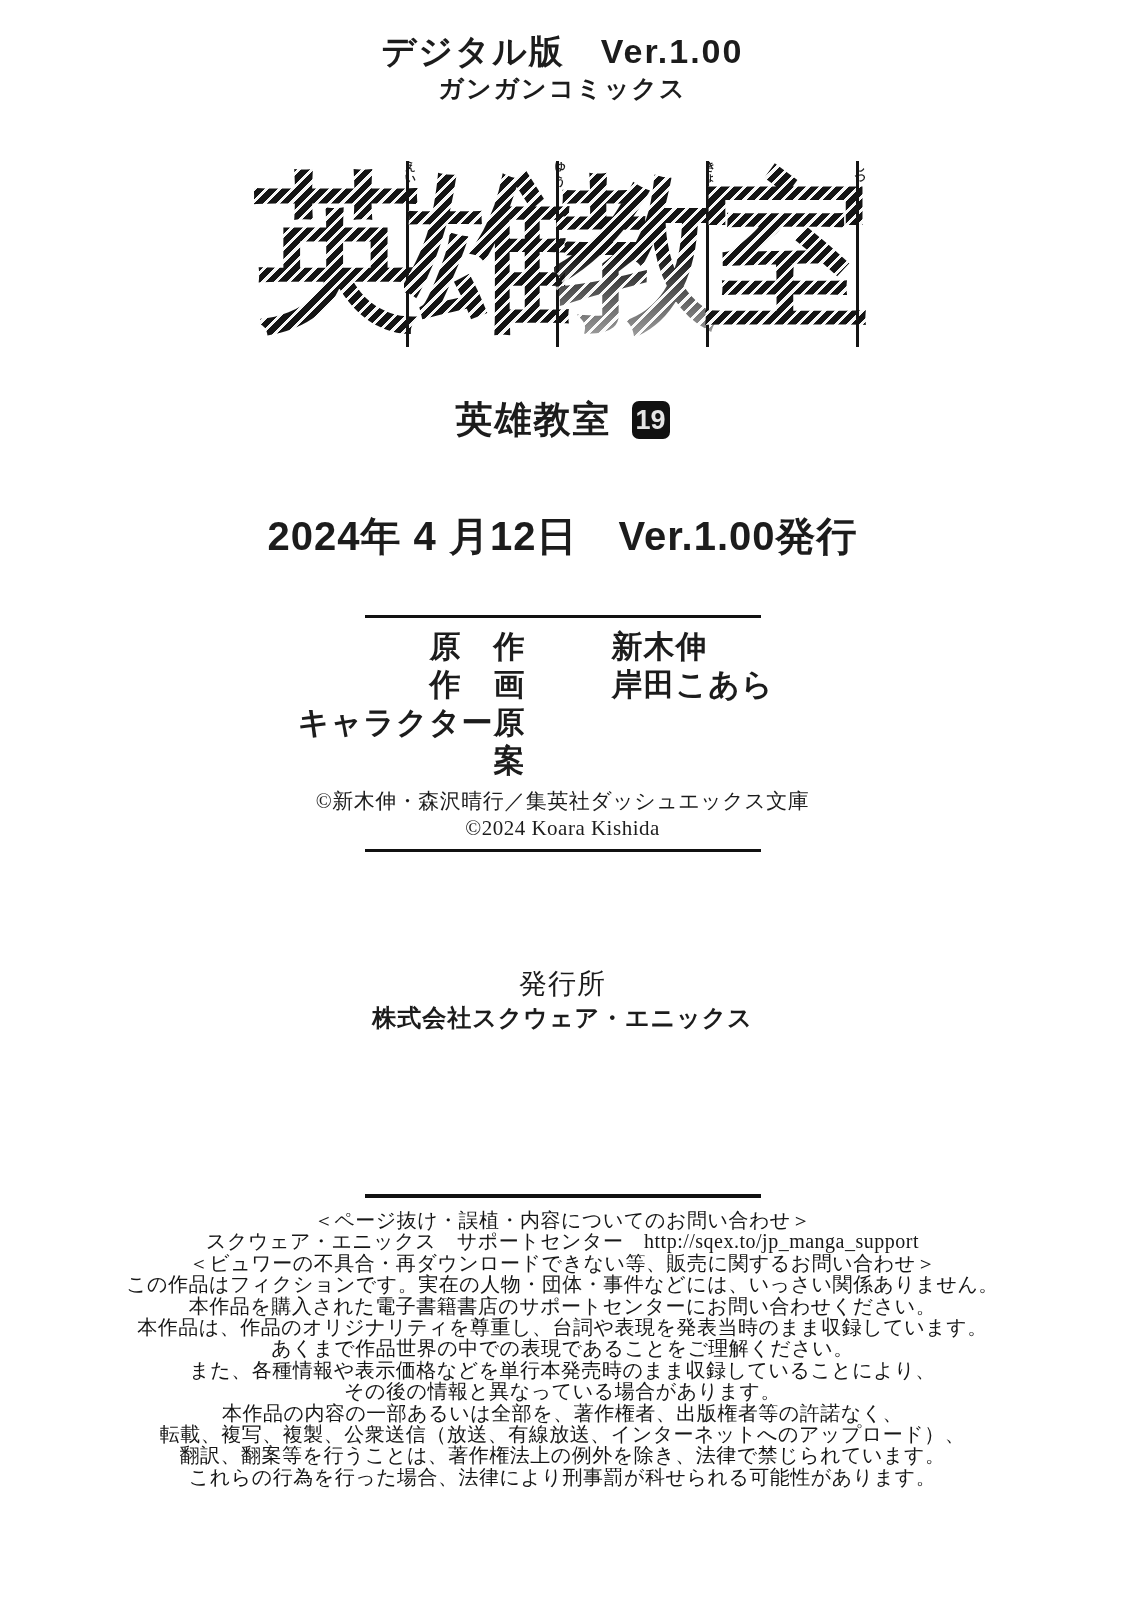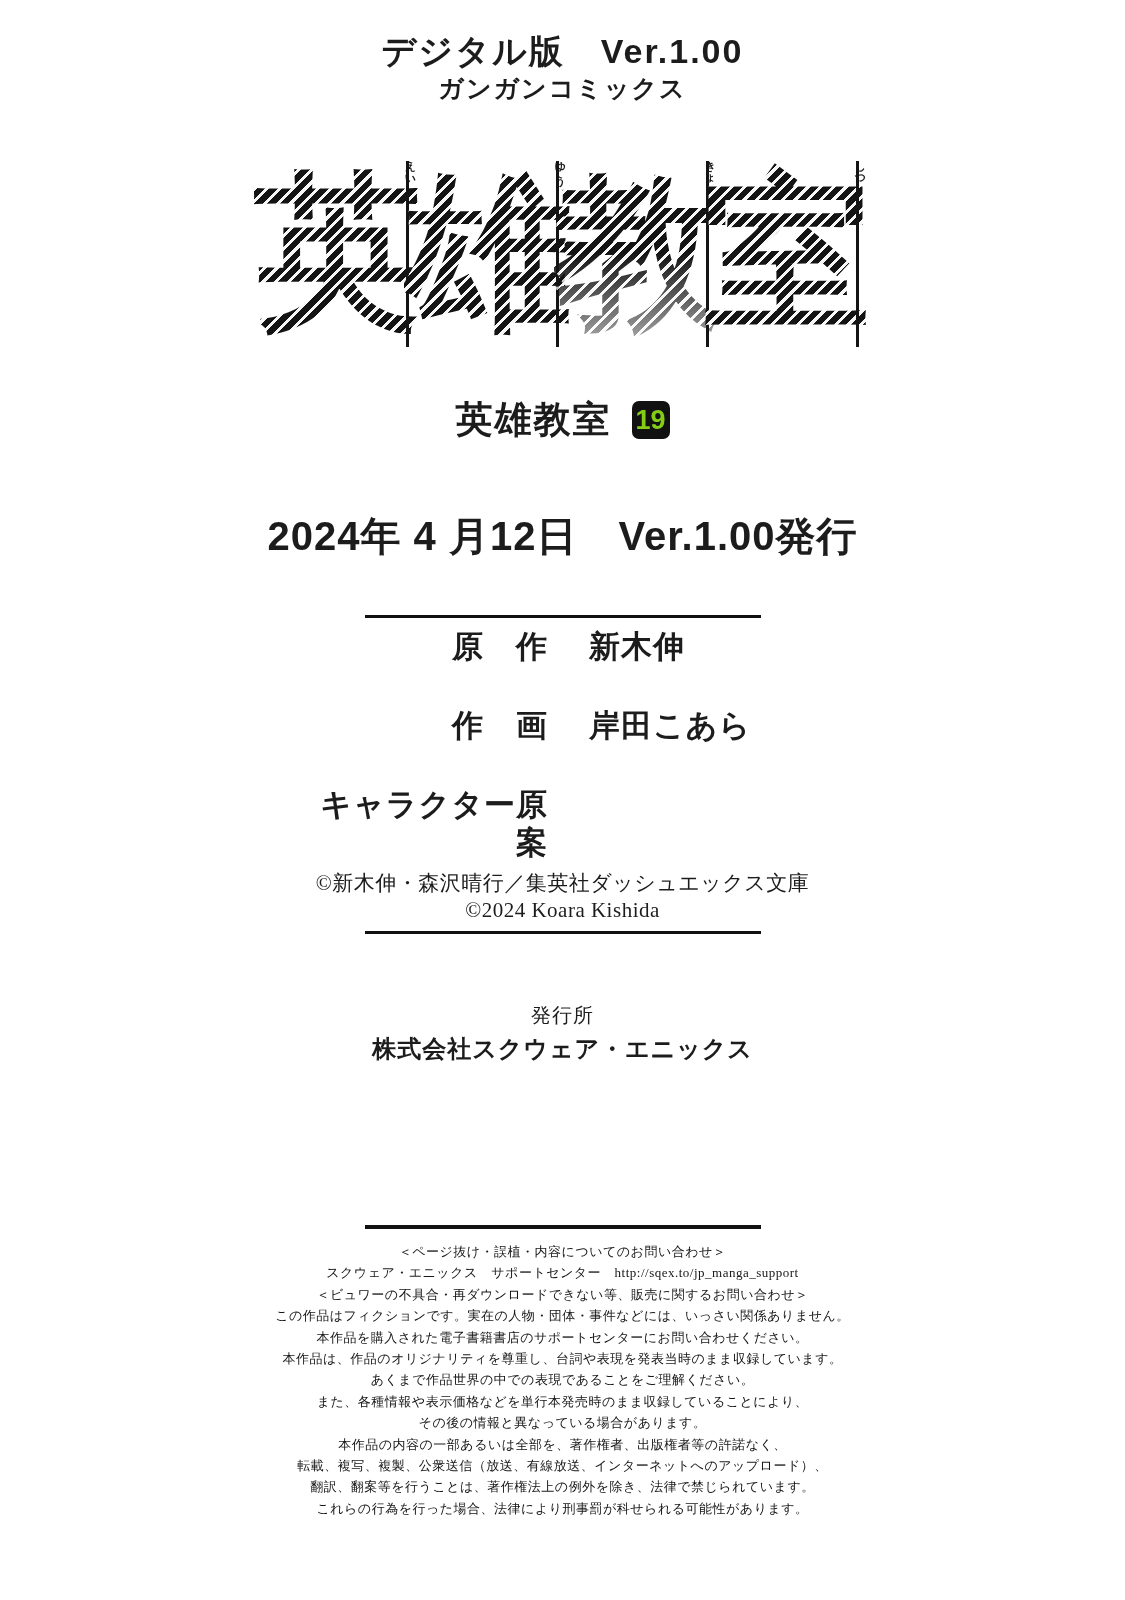--- a/index.html
+++ b/index.html
@@ -57,21 +57,21 @@
     letter-spacing:2px; color:#1c1c1c;
   }
   
   .volume {
     margin-top:42px;
     display:flex; align-items:center; justify-content:center; gap:20px;
   }
   .volume-title { font-size:37px; font-weight:700; letter-spacing:2px; }
   .volume-badge {
     width:38px; height:38px;
-    background:#111111; color:#84cc16;
+    background:#111111; color:#e5e5e5;
     border-radius:7px;
     font-size:27px; font-weight:700;
     display:flex; align-items:center; justify-content:center;
   }
   .date {
     margin-top:72px;
     font-size:40px; line-height:38px; font-weight:700; letter-spacing:1px;
   }
   .rule {
     width:396px; height:3px; background:#111111;
@@ -80,37 +80,37 @@
   .rule-1 { margin-top:60px; }
   .rule-2 { margin-top:7px; }
   .rule-3 { margin-top:156px; height:4px; }
   
   .credits {
     margin-top:10px;
     display:grid;
     grid-template-columns:238px 226px;
     column-gap:86px;
     justify-content:center;
-    font-size:31px; line-height:38px; font-weight:700;gap:41px;
+    font-size:31px; line-height:38px; font-weight:700;
   }
   .credit-role { text-align:right; letter-spacing:1px; }
   .credit-name { text-align:left; letter-spacing:1px; }
   .copyright {
     margin-top:8px;
     font-family:"Liberation Serif","DejaVu Serif",serif;
     font-size:21px; line-height:27px; letter-spacing:0.5px;
   }
   
-  .publisher-label { margin-top:67px; font-size:20px; line-height:28px; letter-spacing:1px; }
+  .publisher-label { margin-top:118px; font-size:28px; line-height:28px; letter-spacing:1px; }
   .publisher-name  { font-size:24px; line-height:40px; font-weight:700; letter-spacing:1px; }
   
   .legal {
     margin-top:12px;
     font-family:"Liberation Serif","DejaVu Serif",serif;
-    font-size:13px; line-height:21.4px; letter-spacing:0.5px;
+    font-size:20px; line-height:21.4px; letter-spacing:0.5px;
     color:#161616;
   }
 </style>
 </head>
 <body>
 
 <div class="page">
 
   <div class="edition">デジタル版　Ver.1.00</div>
   <div class="imprint">ガンガンコミックス</div>

